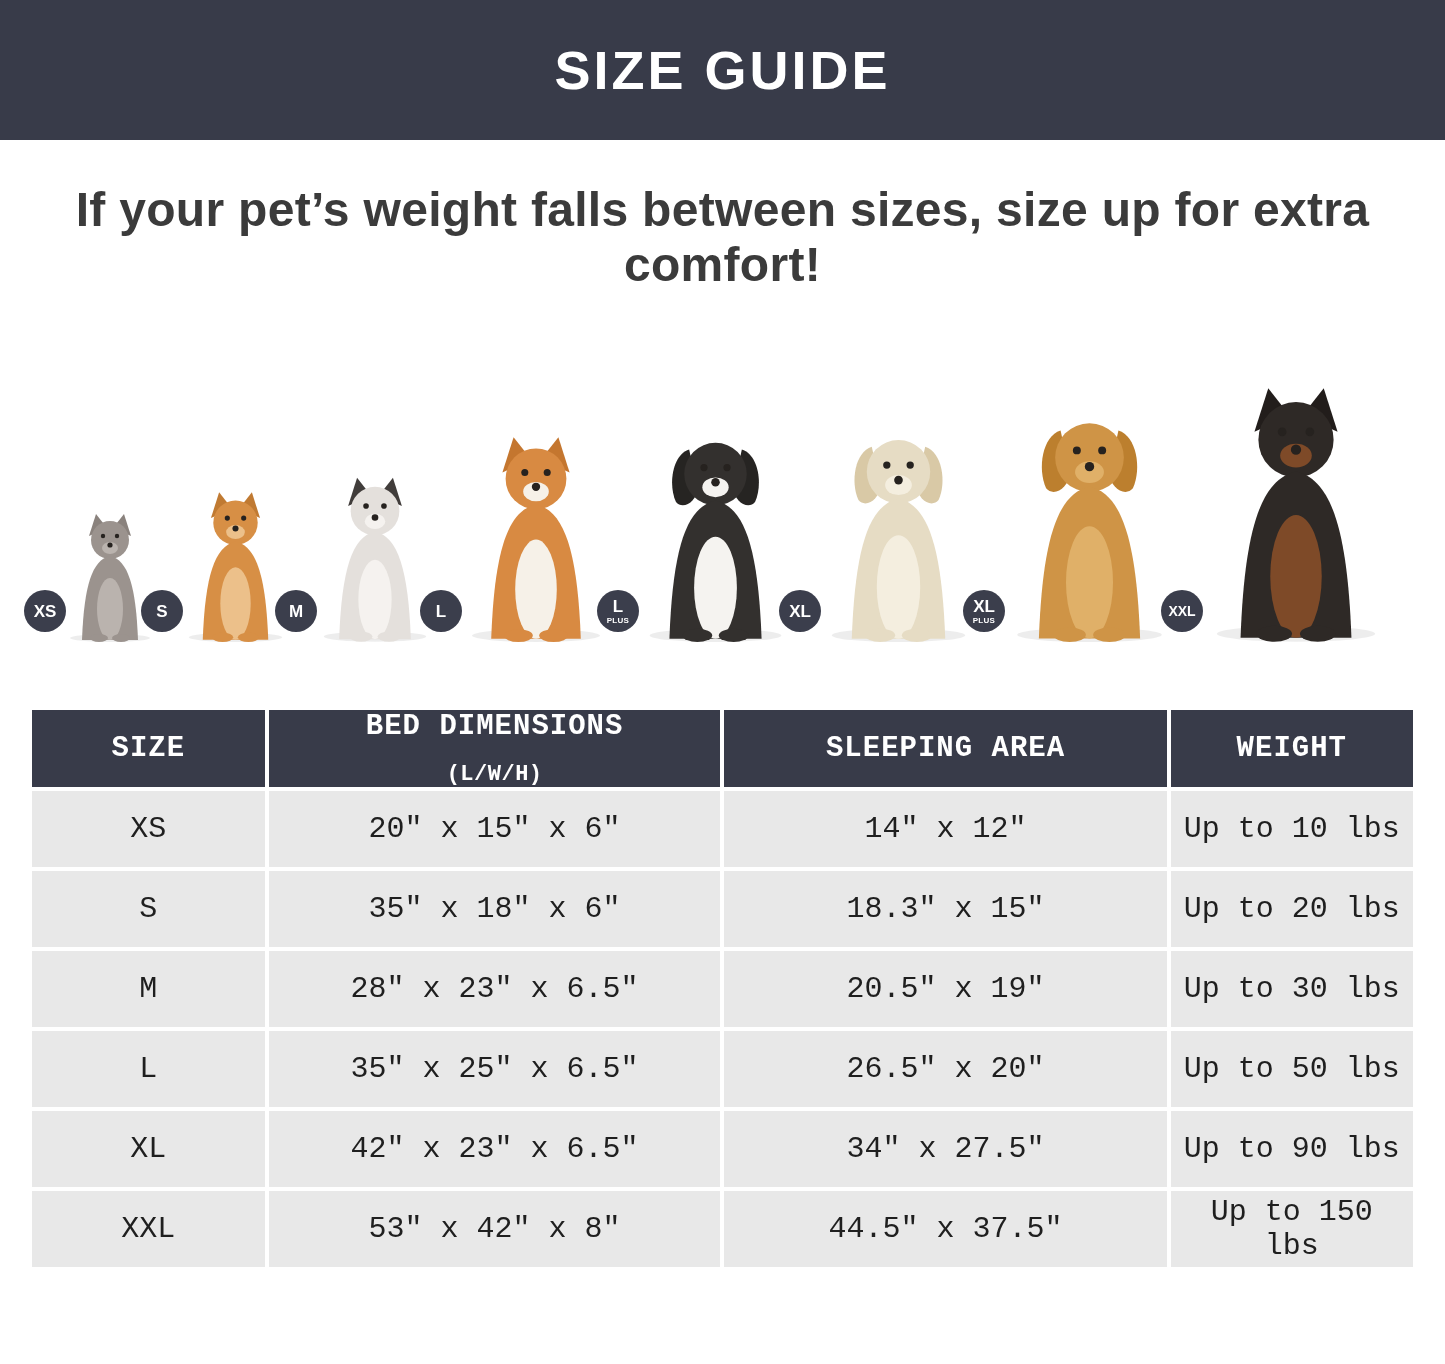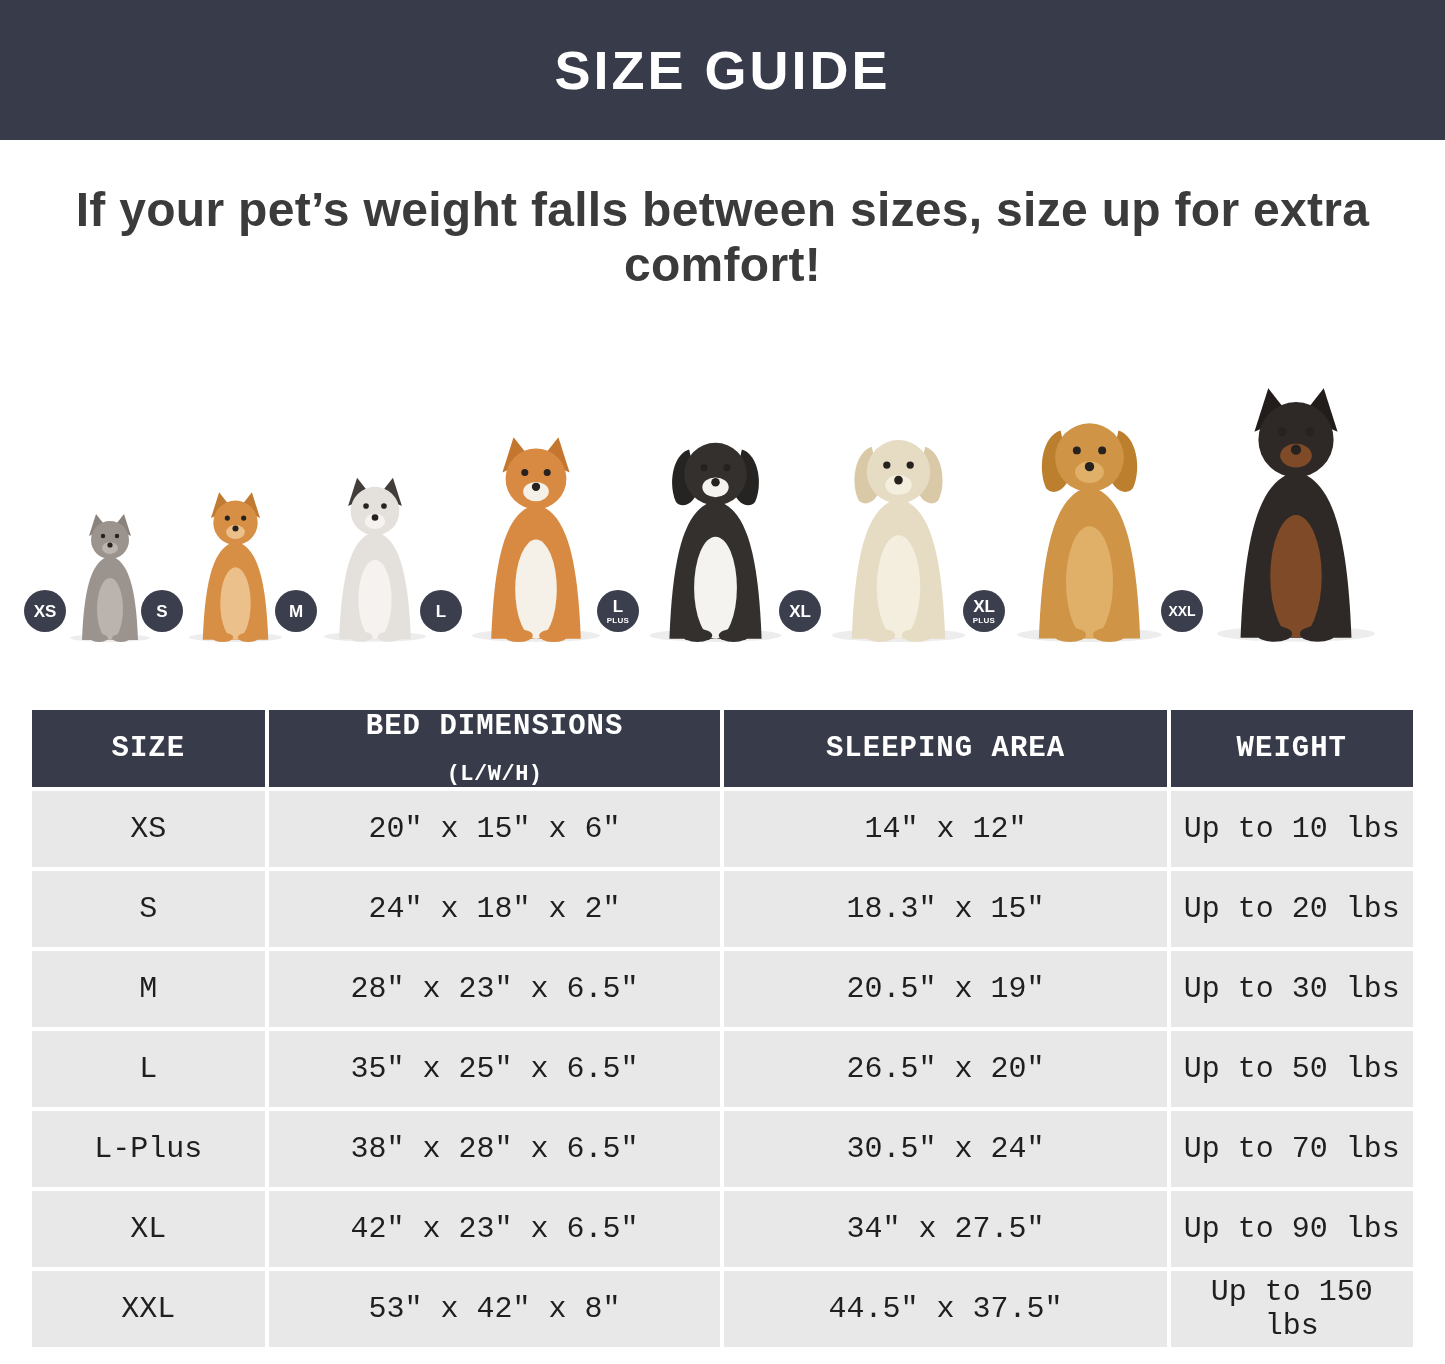--- a/index.html
+++ b/index.html
@@ -338,45 +338,39 @@
   <tbody>
   <tr>
     <td class="c-size">XS</td>
     <td class="c-bed">20″ x 15″ x 6″</td>
     <td class="c-sleep">14″ x 12″</td>
     <td class="c-weight">Up to 10 lbs</td>
   </tr>
 
   <tr>
     <td class="c-size">S</td>
-    <td class="c-bed">24″ x 18″ x 2″</td>
+    <td class="c-bed">35″ x 18″ x 6″</td>
     <td class="c-sleep">18.3″ x 15″</td>
     <td class="c-weight">Up to 20 lbs</td>
   </tr>
 
   <tr>
     <td class="c-size">M</td>
     <td class="c-bed">28″ x 23″ x 6.5″</td>
     <td class="c-sleep">20.5″ x 19″</td>
     <td class="c-weight">Up to 30 lbs</td>
   </tr>
 
   <tr>
     <td class="c-size">L</td>
     <td class="c-bed">35″ x 25″ x 6.5″</td>
     <td class="c-sleep">26.5″ x 20″</td>
     <td class="c-weight">Up to 50 lbs</td>
   </tr>
 
-  <tr>
-    <td class="c-size">L-Plus</td>
-    <td class="c-bed">38″ x 28″ x 6.5″</td>
-    <td class="c-sleep">30.5″ x 24″</td>
-    <td class="c-weight">Up to 70 lbs</td>
-  </tr>
 
   <tr>
     <td class="c-size">XL</td>
     <td class="c-bed">42″ x 23″ x 6.5″</td>
     <td class="c-sleep">34″ x 27.5″</td>
     <td class="c-weight">Up to 90 lbs</td>
   </tr>
 
 
   <tr>

